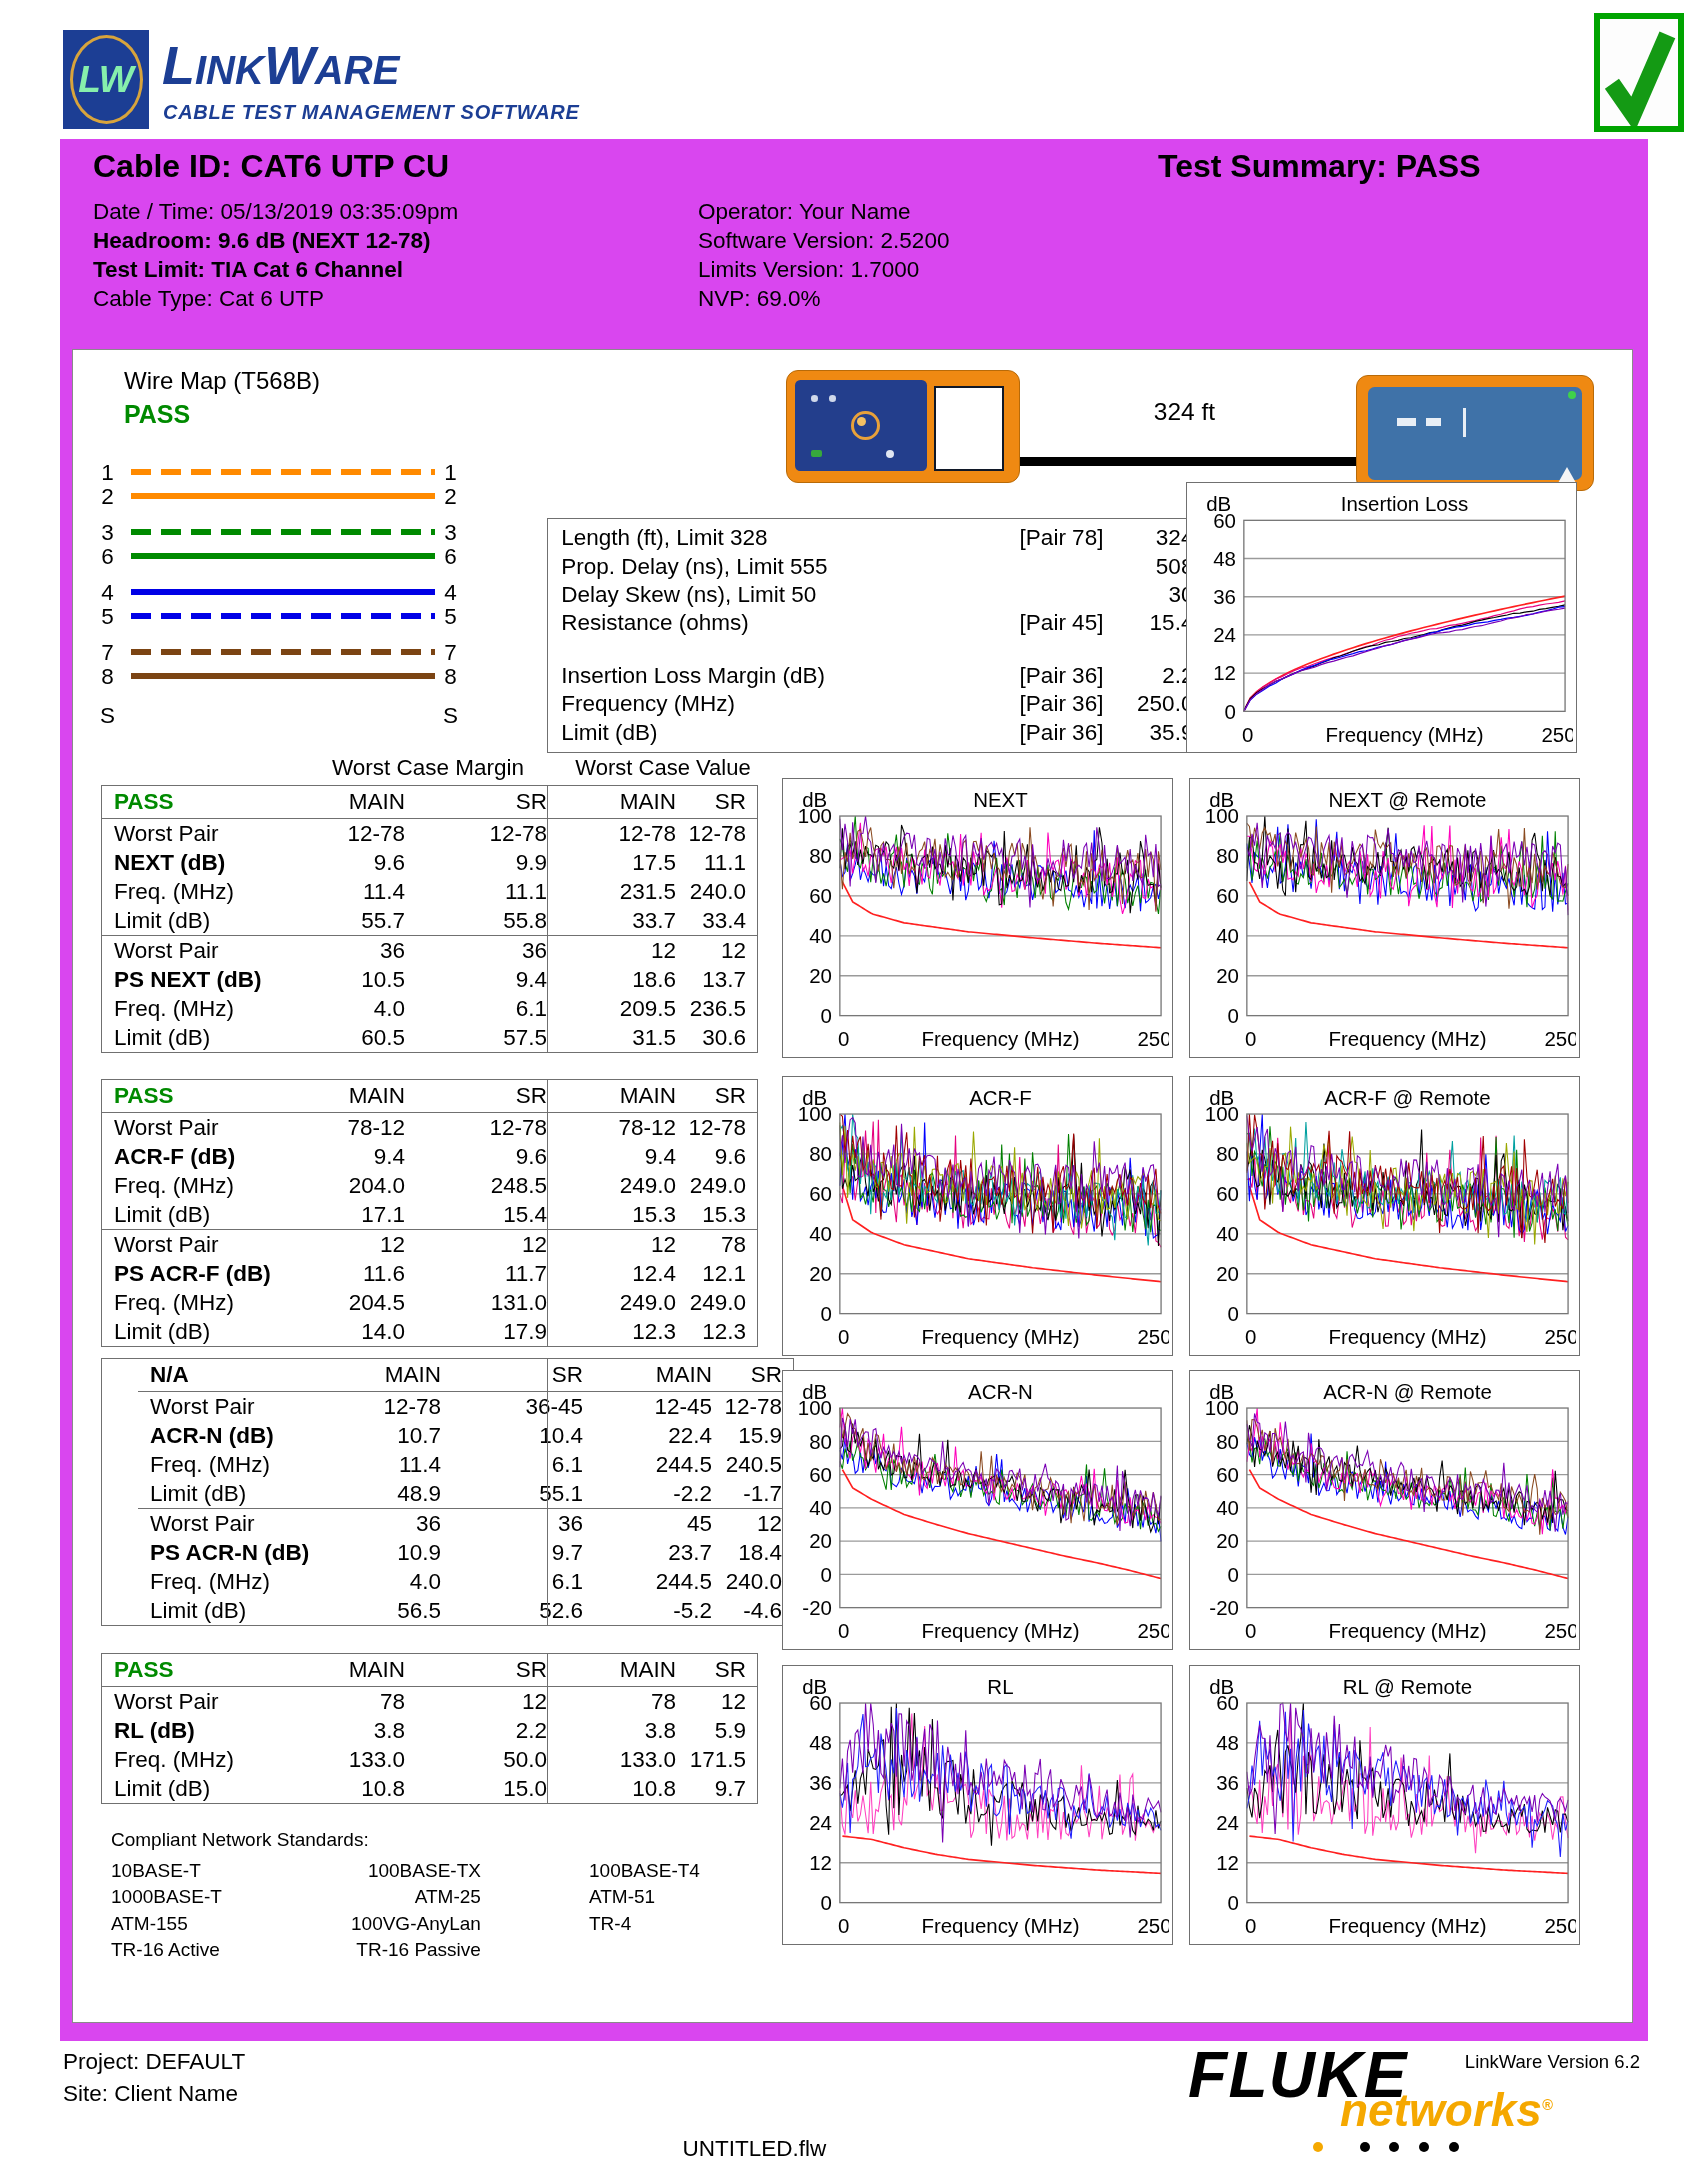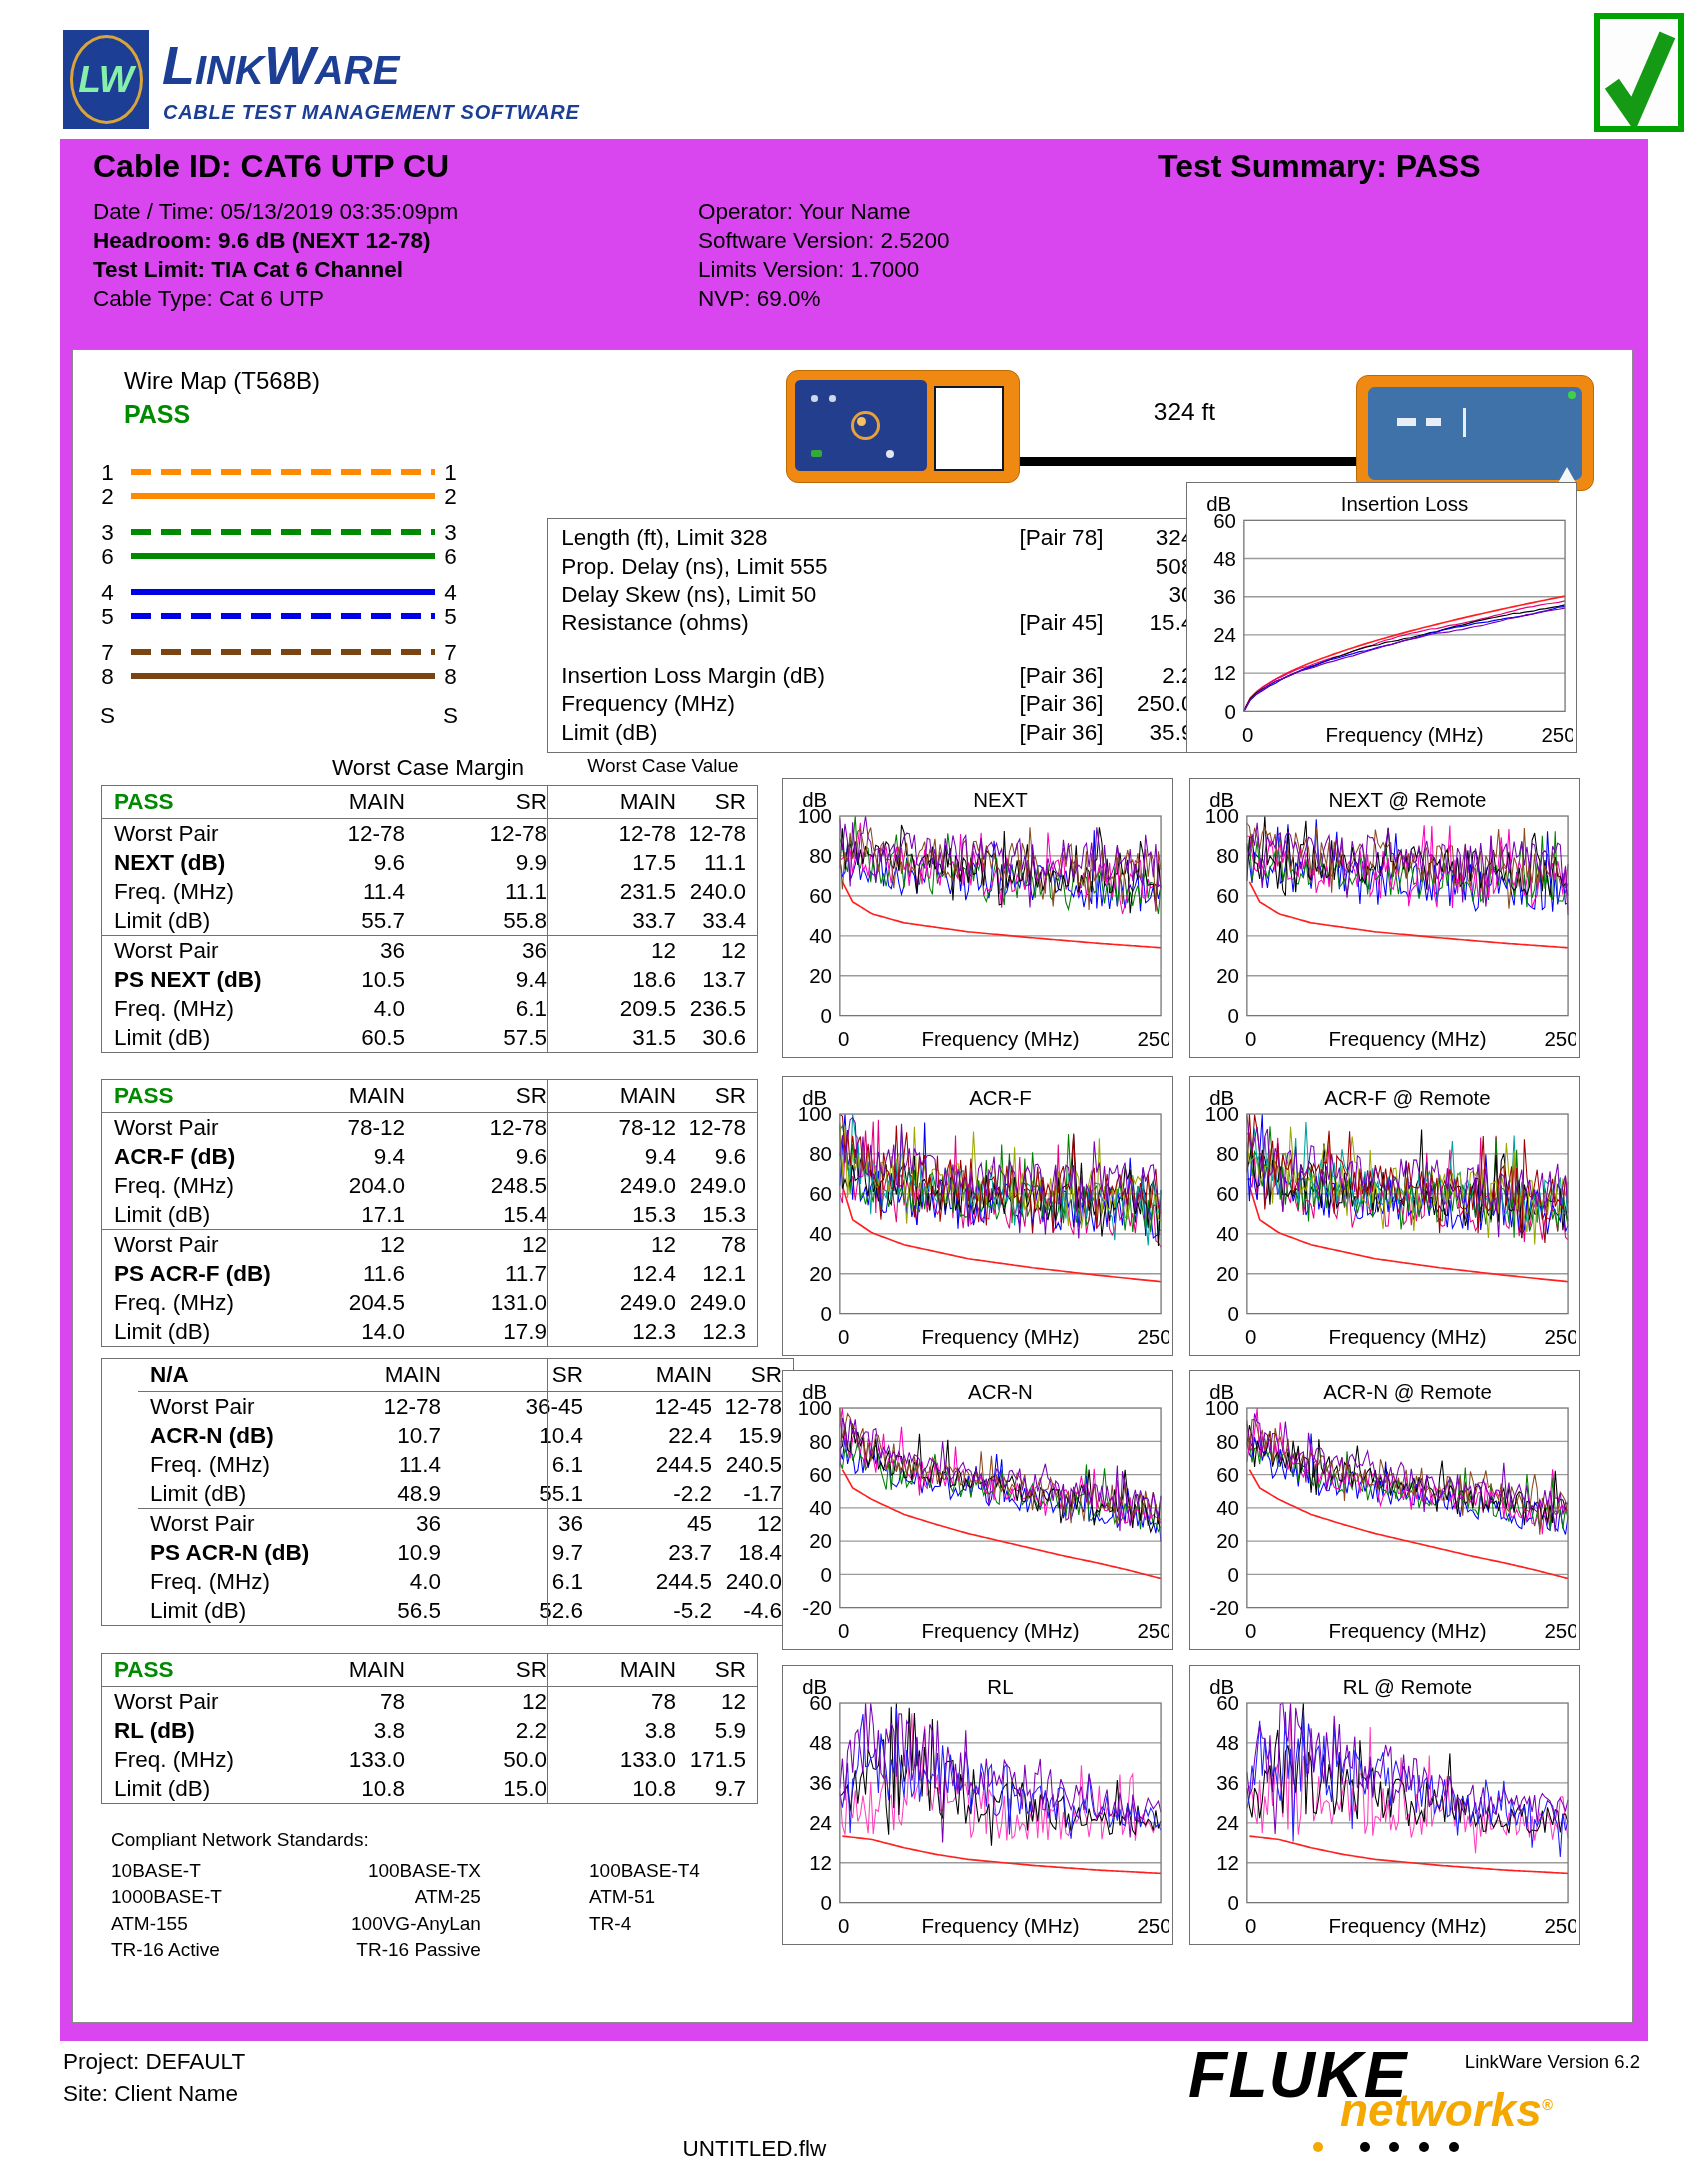--- a/index.html
+++ b/index.html
@@ -58,21 +58,21 @@
   #ch-next{left:709px;top:428px;height:278px;}
   #ch-next_remote{left:1116px;top:428px;height:278px;}
   #ch-acrf{left:709px;top:726px;height:278px;}
   #ch-acrf_remote{left:1116px;top:726px;height:278px;}
   #ch-acrn{left:709px;top:1020px;height:278px;}
   #ch-acrn_remote{left:1116px;top:1020px;height:278px;}
   #ch-rl{left:709px;top:1315px;height:278px;}
   #ch-rl_remote{left:1116px;top:1315px;height:278px;}
   
   #wc-margin{left:355px;top:405px;transform:translateX(-50%);font-size:22.5px;white-space:nowrap;}
-  #wc-value{left:590px;top:405px;transform:translateX(-50%);font-size:19px;white-space:nowrap;}
+  #wc-value{left:590px;top:405px;transform:translateX(-50%);font-size:22px;white-space:nowrap;}
   
   .rtable{position:absolute;left:28px;width:655px;border:1.3px solid #707070;background:#fff;}
   #rt0{top:435px;}
   #rt1{top:729px;}
   #rt2{top:1008px;padding-left:36px;}
   #rt3{top:1303px;}
   .rt-row{display:grid;grid-template-columns:218px 73px 142px 129px 70px;padding-left:12px;padding-right:9.3px;
           height:29px;line-height:29px;font-size:22.5px;}
   .rt-row.head{height:32px;line-height:32px;border-bottom:1.3px solid #707070;}
   .rt-row .num{text-align:right;}

